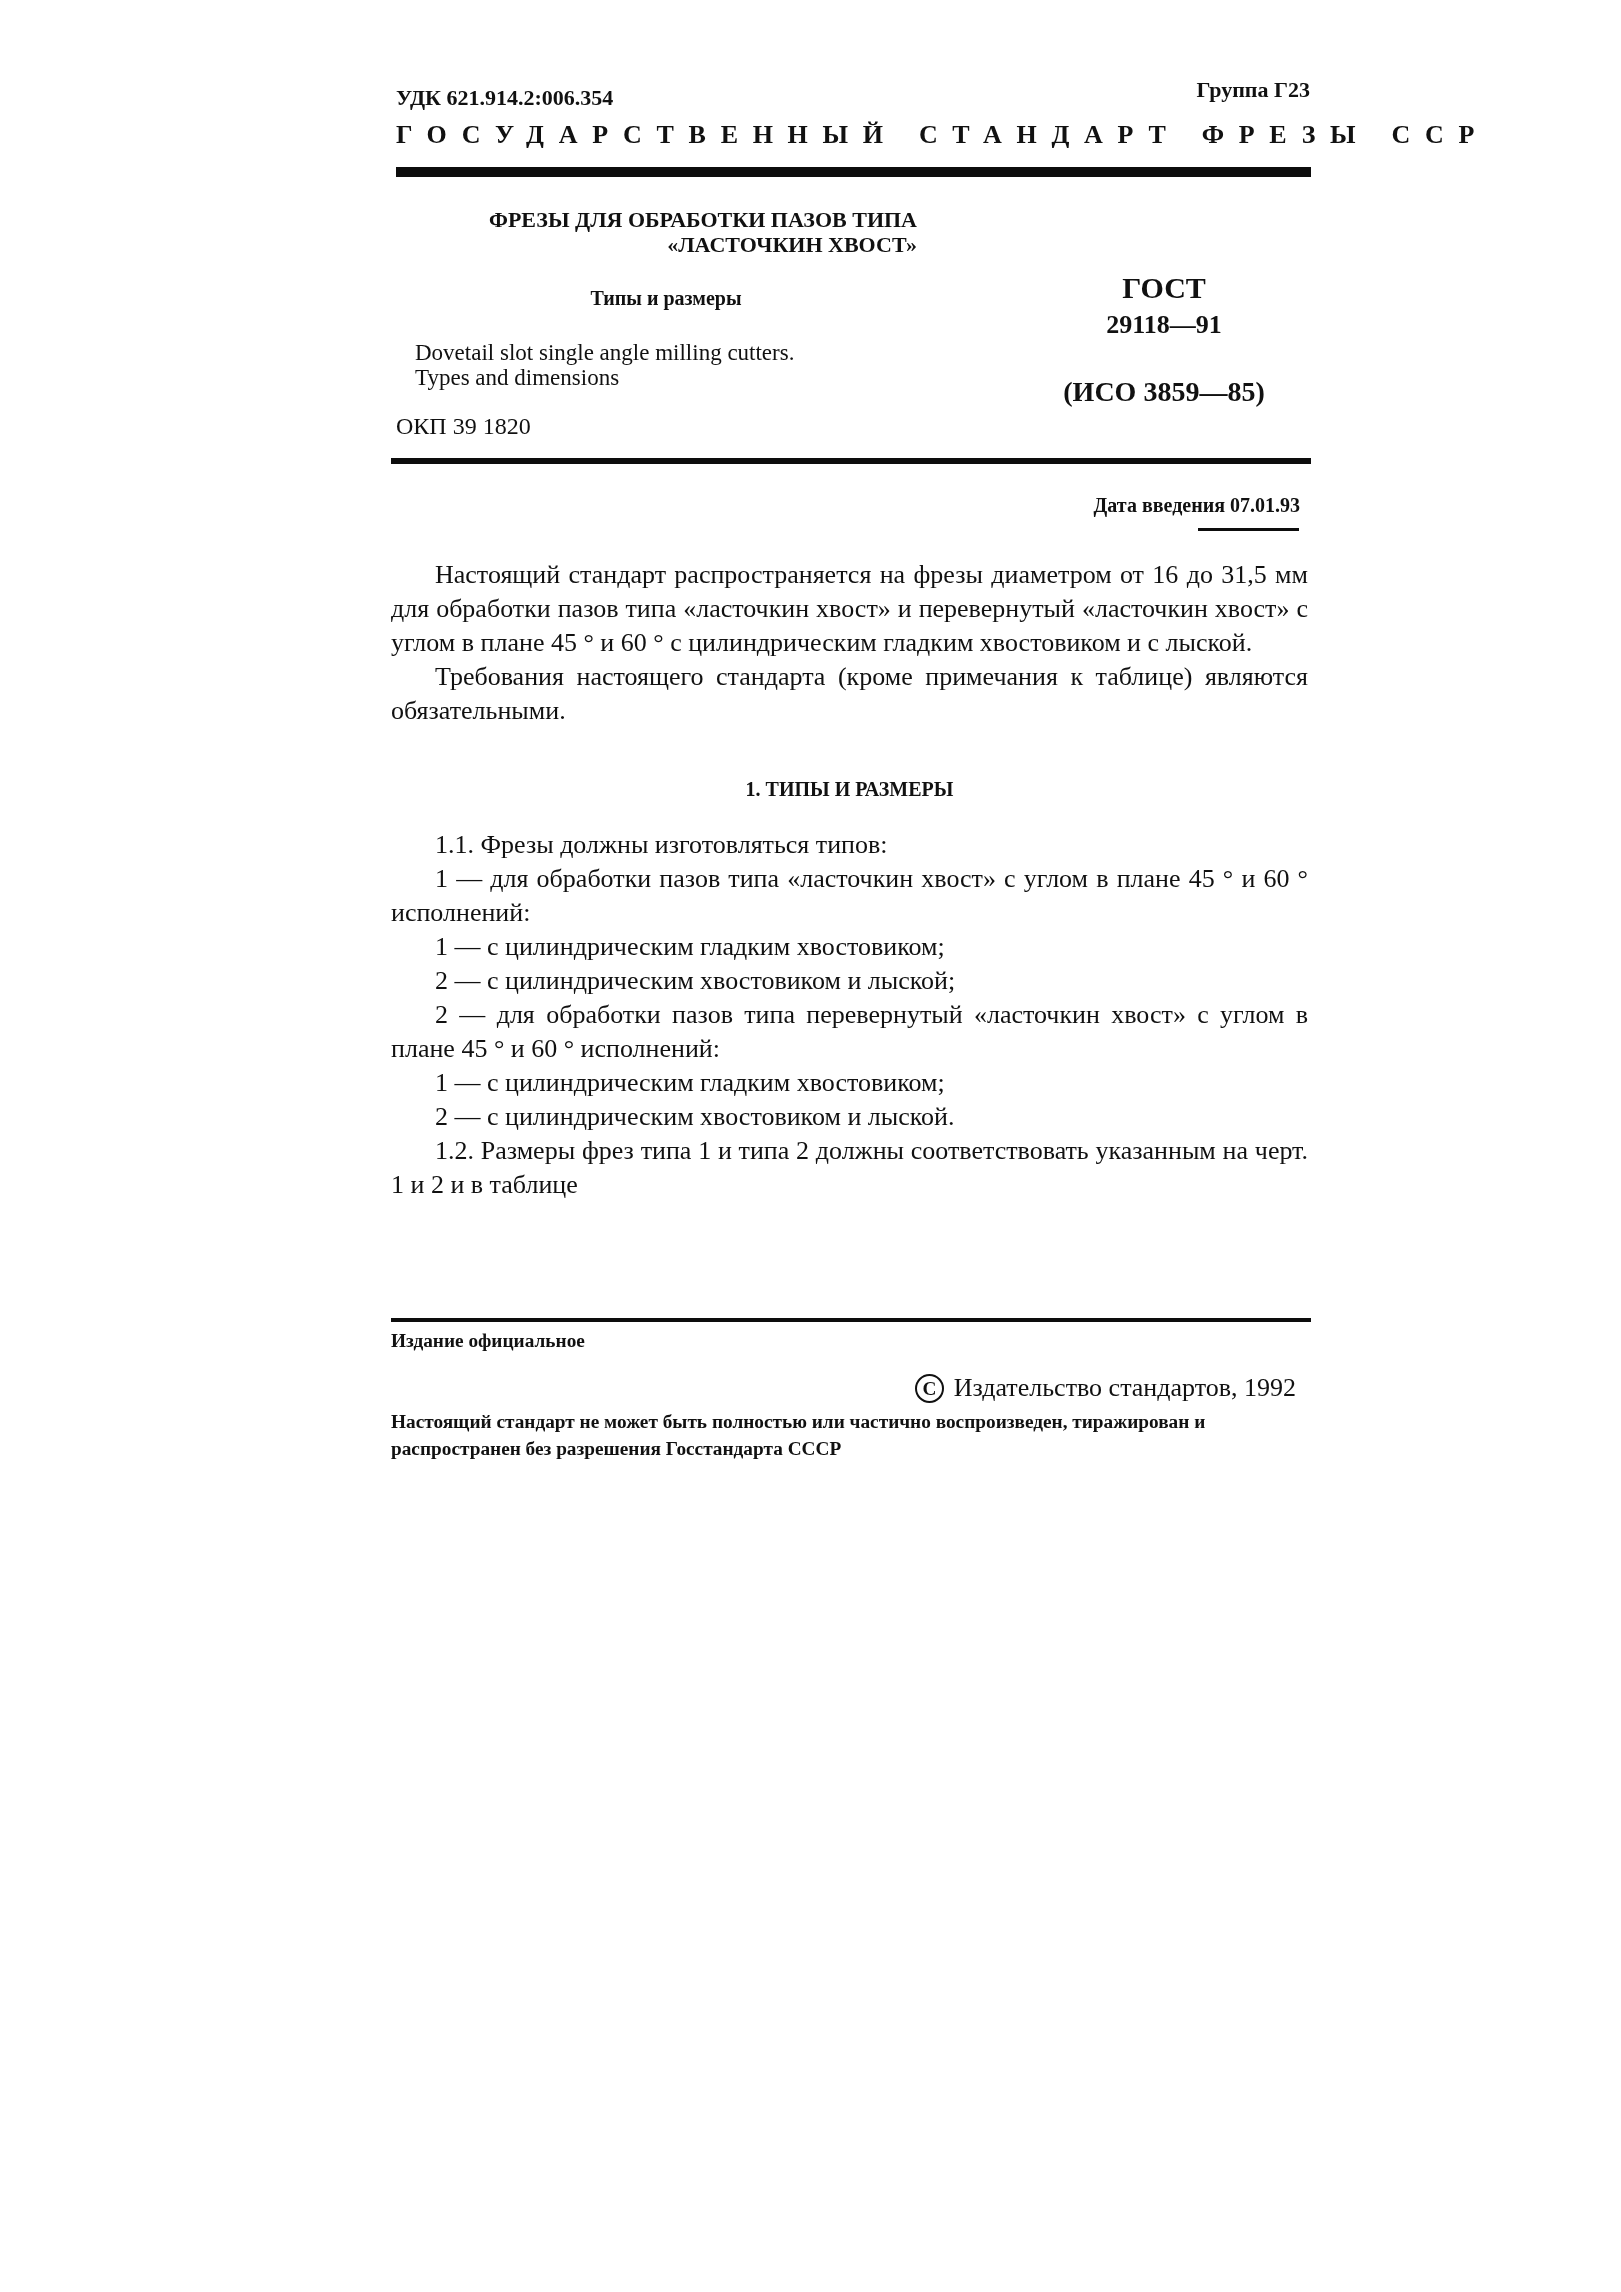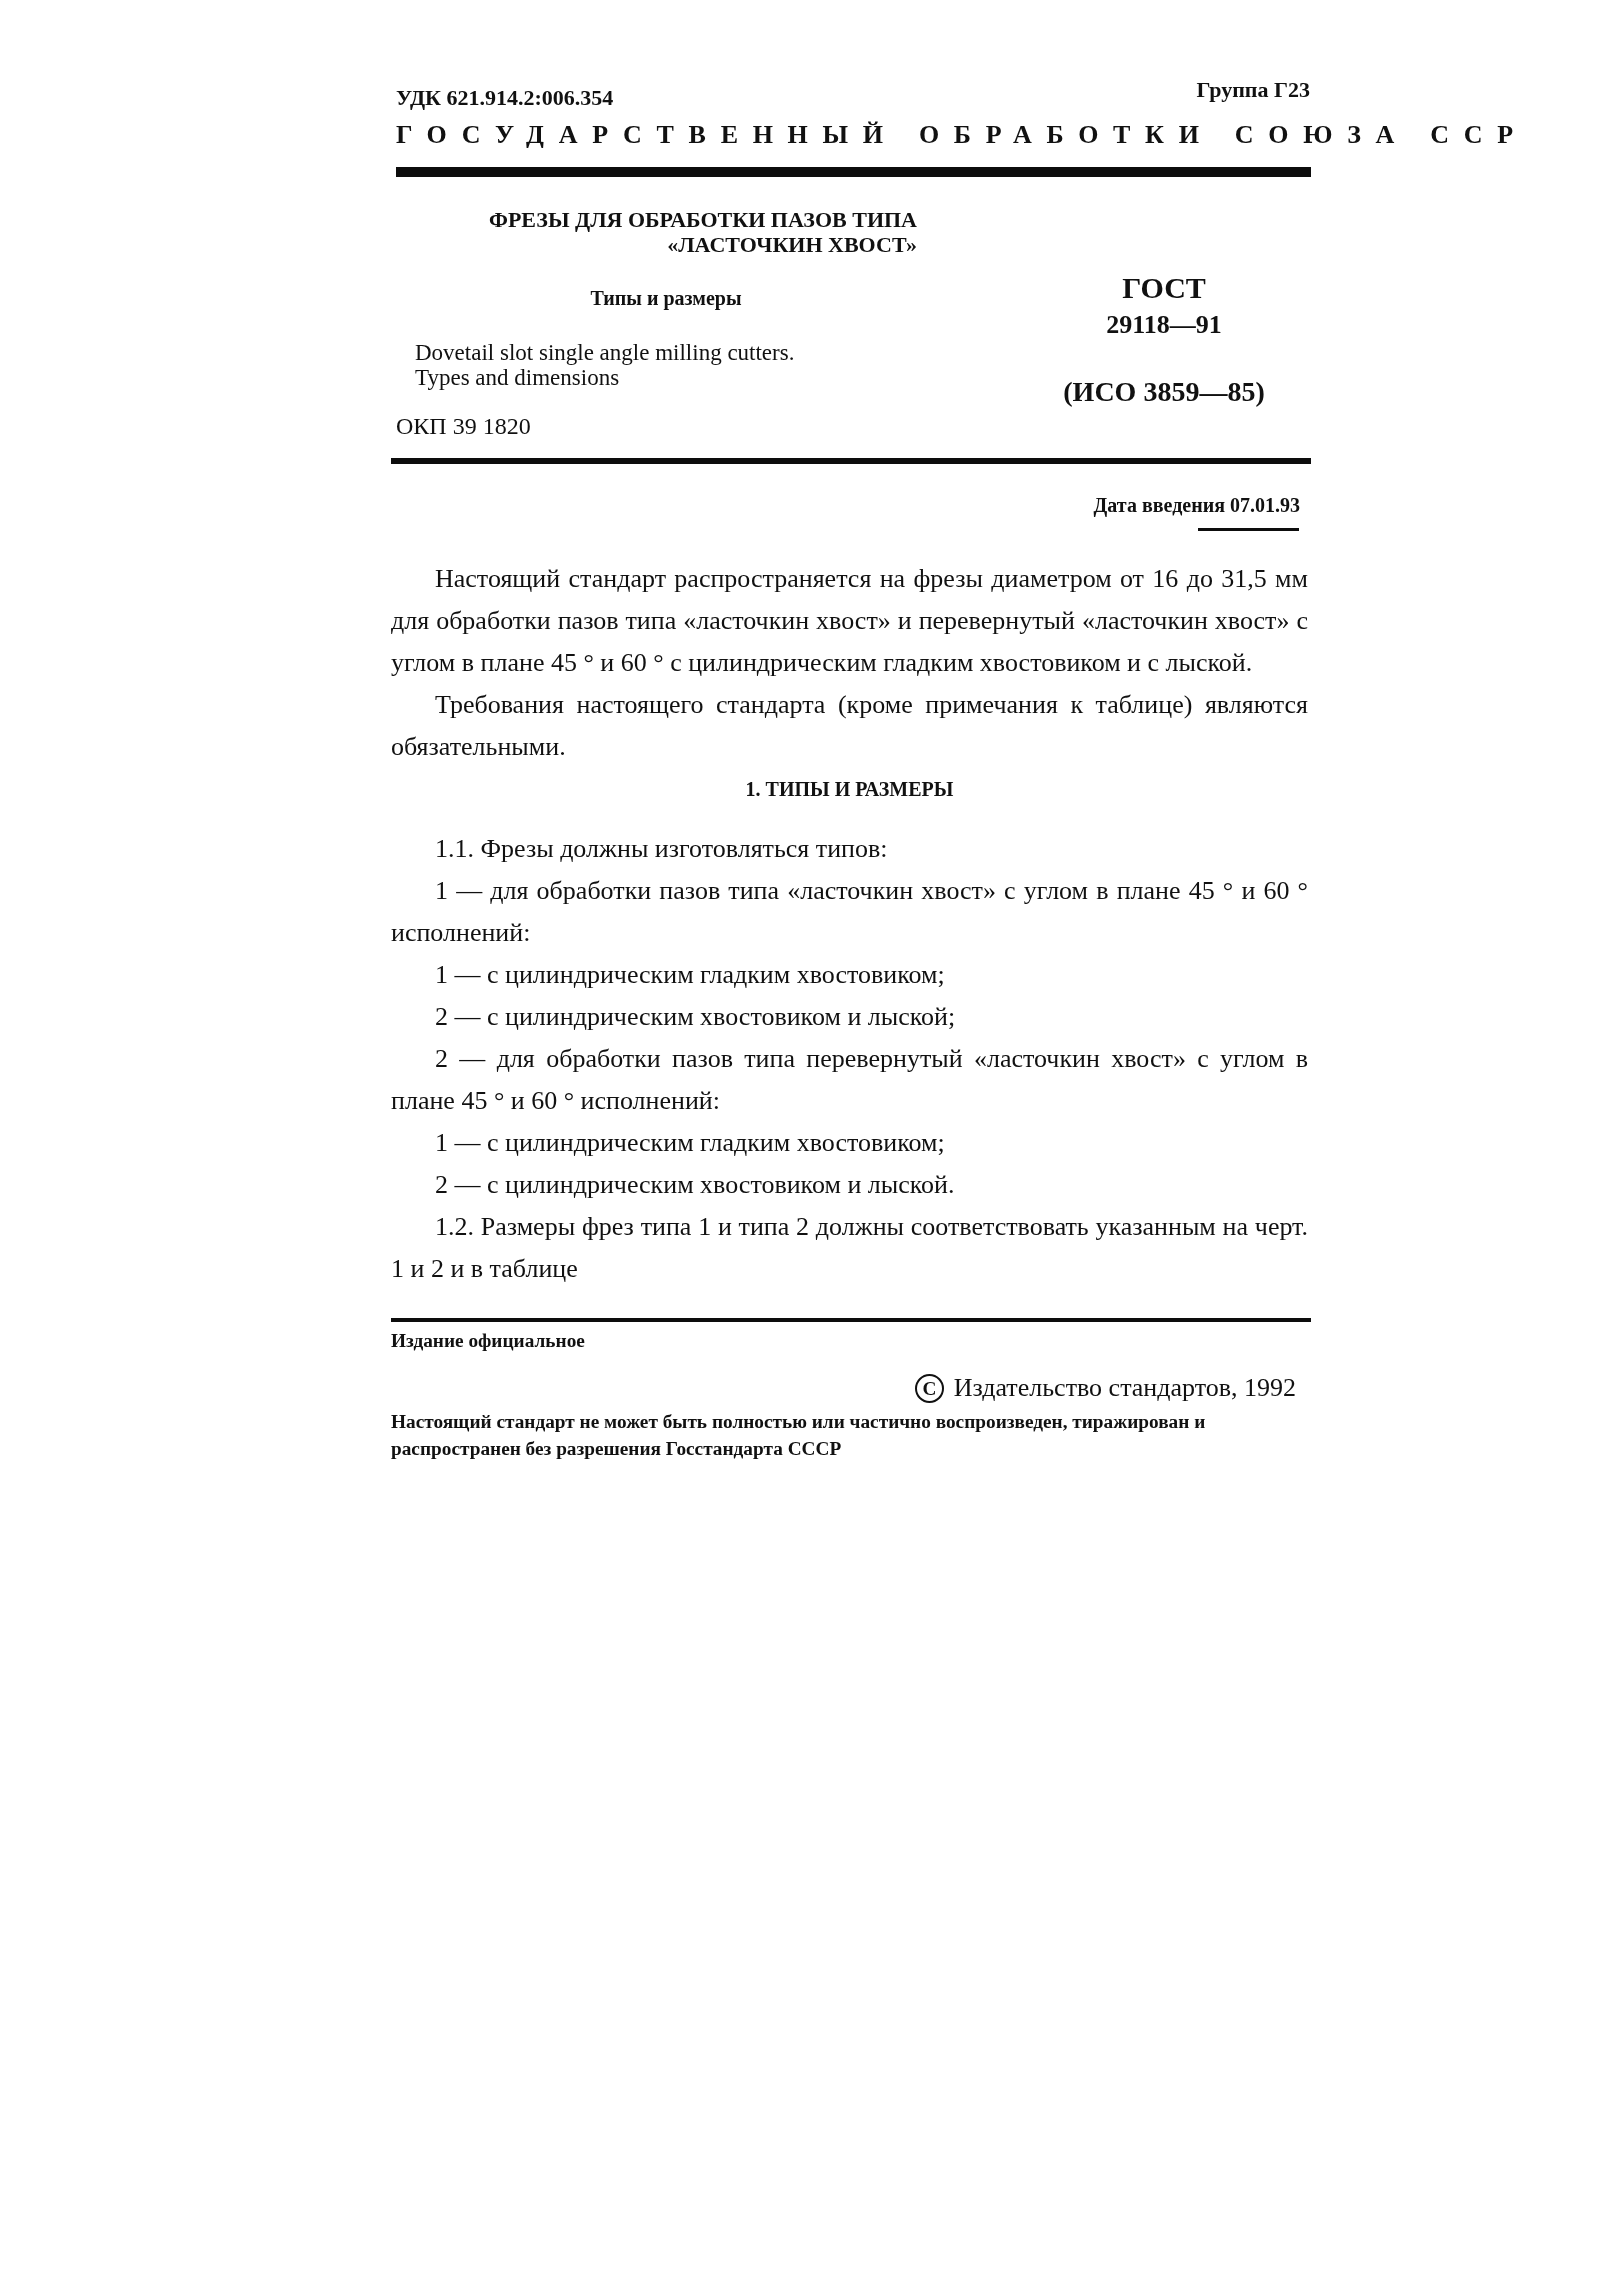--- a/index.html
+++ b/index.html
@@ -21,38 +21,38 @@
   #gost-label { font-size: 30px; line-height: 35px; }
   #gost-num { font-size: 26px; line-height: 35px; margin-top: 1.9px; }
   #iso { font-size: 28px; line-height: 35px; margin-top: 32px; }
 
   #okp { left: 396px; top: 413px; font-size: 24px; text-align: right; }
   #bar2 { left: 391px; top: 458px; width: 920px; height: 5.8px; }
 
   #date { right: 321px; top: 494px; font-size: 20px; }
   #date-underline { left: 1198px; top: 528px; width: 101px; height: 2.9px; }
 
-  .body-text { left: 391px; width: 917px; font-size: 26px; line-height: 42px; text-align: justify; white-space: normal; }
+  .body-text { left: 391px; width: 917px; font-size: 26px; line-height: 34px; text-align: justify; white-space: normal; }
   .body-text p { margin: 0; text-indent: 44px; }
   #intro { top: 558px; }
   #section-heading { left: 391px; width: 917px; top: 778px; text-align: center; font-size: 20px; }
   #section { top: 828px; }
 
   #bar3 { left: 391px; top: 1318px; width: 920px; height: 3.9px; }
   #official { left: 391px; top: 1330px; font-size: 19.3px; }
   #copyright { right: 325px; top: 1373px; font-size: 26px; }
   #copyright .c-mark { display: inline-block; width: 25px; height: 25px; border: 2.4px solid #111; border-radius: 50%; text-align: center; line-height: 25px; font-size: 19.3px; font-weight: bold; margin-right: 9.7px; vertical-align: 1px; }
   #notice { left: 391px; width: 917px; top: 1408px; font-size: 19.3px; line-height: 27px; text-align: left; white-space: normal; }
 </style>
 </head>
 <body>
 
 <div class="abs serif bold" id="udk">УДК 621.914.2:006.354</div>
 <div class="abs serif bold" id="group">Группа Г23</div>
-<div class="abs serif bold" id="gos">ГОСУДАРСТВЕННЫЙ ОБРАБОТКИ СОЮЗА ССР</div>
+<div class="abs serif bold" id="gos">ГОСУДАРСТВЕННЫЙ СТАНДАРТ ФРЕЗЫ ССР</div>
 <div class="rule" id="bar1"></div>
 
 <div class="abs serif bold" id="title">
   <div>ФРЕЗЫ ДЛЯ ОБРАБОТКИ ПАЗОВ ТИПА</div>
   <div>«ЛАСТОЧКИН ХВОСТ»</div>
 </div>
 <div class="abs serif bold" id="subtitle">Типы и размеры</div>
 <div class="abs serif" id="english">
   <div>Dovetail slot single angle milling cutters.</div>
   <div>Types and dimensions</div>

